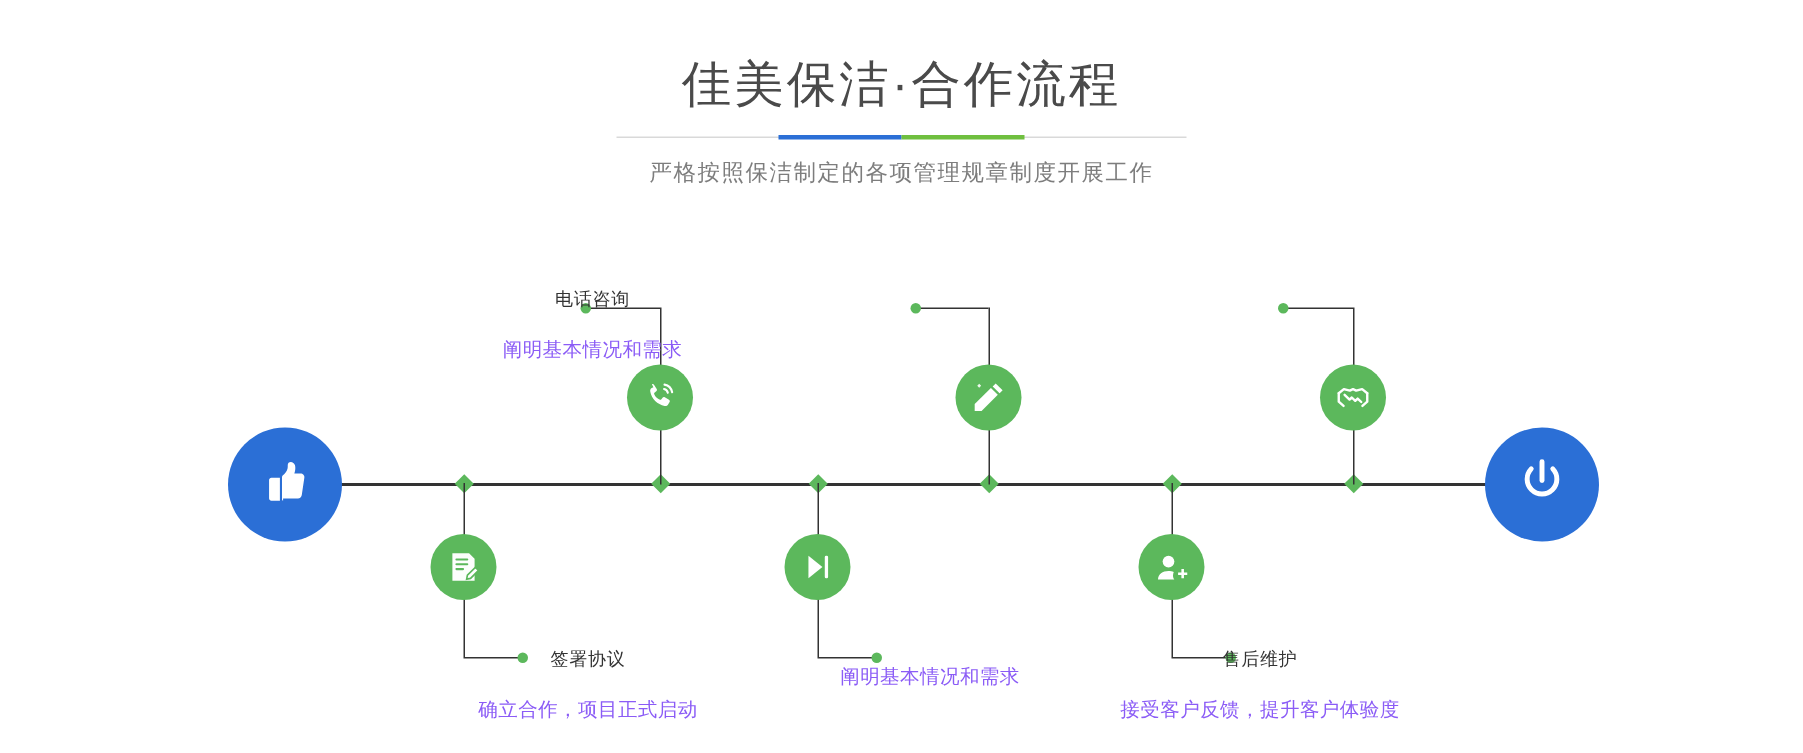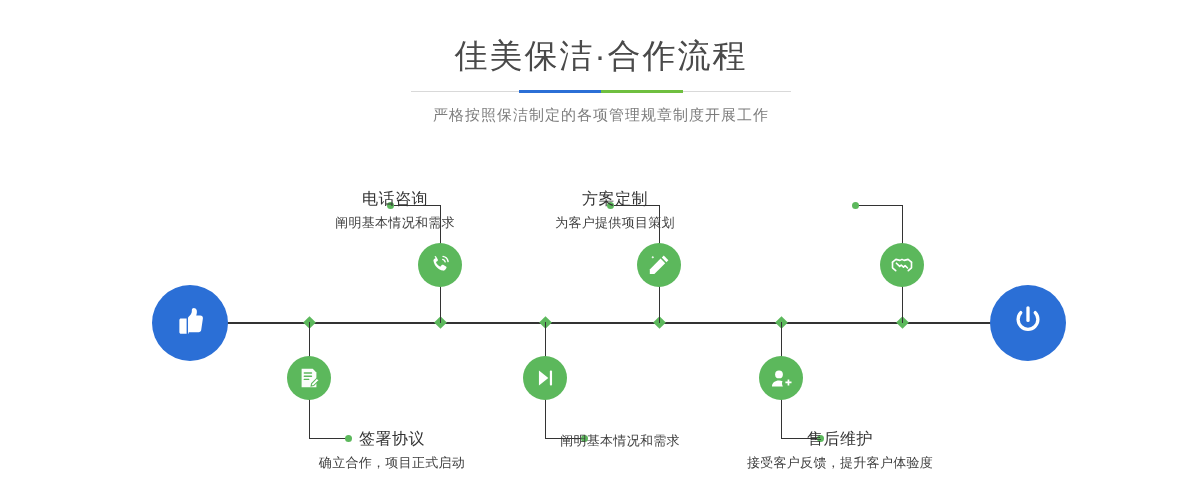--- a/index.html
+++ b/index.html
@@ -126,30 +126,30 @@
     align-items: center;
     justify-content: center;
   }
   .circle-icon svg { display: block; }
 
   .label-block {
     position: absolute;
     text-align: center;
   }
   .label-title {
-    font-size: 16px;
+    font-size: 12px;
     color: #333333;
     line-height: 22px;
     letter-spacing: .5px;
   }
   .label-desc {
     font-size: 13px;
-    color: #404040;
+    color: #8b5cf6;
     line-height: 20px;
-    margin-top: 3px;
+    margin-top: 13px;
     letter-spacing: .3px;
   }
 </style>
 </head>
 <body>
 
 <div id="stage">
 
   <div class="header">
     <div class="title">佳美保洁·合作流程</div>
@@ -227,24 +227,20 @@
   <div class="tip" style="left:607px; top:202px"></div>
   <div class="circle-icon" style="left:637px; top:243px">
     <span>
       <svg width="24" height="24" viewBox="0 0 24 24" fill="#ffffff">
         <path d="M16.8 2.6l4.6 4.6-2 2-4.6-4.6z"></path>
         <path d="M13.6 5.6l4.6 4.6L7.4 21H2.8v-4.6z"></path>
         <path d="M4.5 4.2l1.3 1.3 1.3-1.3-1.3-1.3z" opacity=".9"></path>
       </svg>
     </span>
   </div>
-  <div class="label-block" style="left:450px; top:188px; width:330px; text-align:center">
-    <div class="label-title">方案定制</div>
-    <div class="label-desc">为客户提供项目策划</div>
-  </div>
 
   <div class="stem" style="left:545px; top:322px; height:116px"></div>
   <div class="stem-h" style="left:545px; top:438px; width:40px"></div>
   <div class="tip" style="left:581px; top:435px"></div>
   <div class="circle-icon" style="left:523px; top:356px">
     <span>
       <svg width="22" height="22" viewBox="0 0 24 24" fill="#ffffff">
         <path d="M5.4 3.8l10.2 8.2-10.2 8.2z"></path>
         <rect x="17.3" y="3.8" width="2.4" height="16.4" rx="1"></rect>
       </svg>

